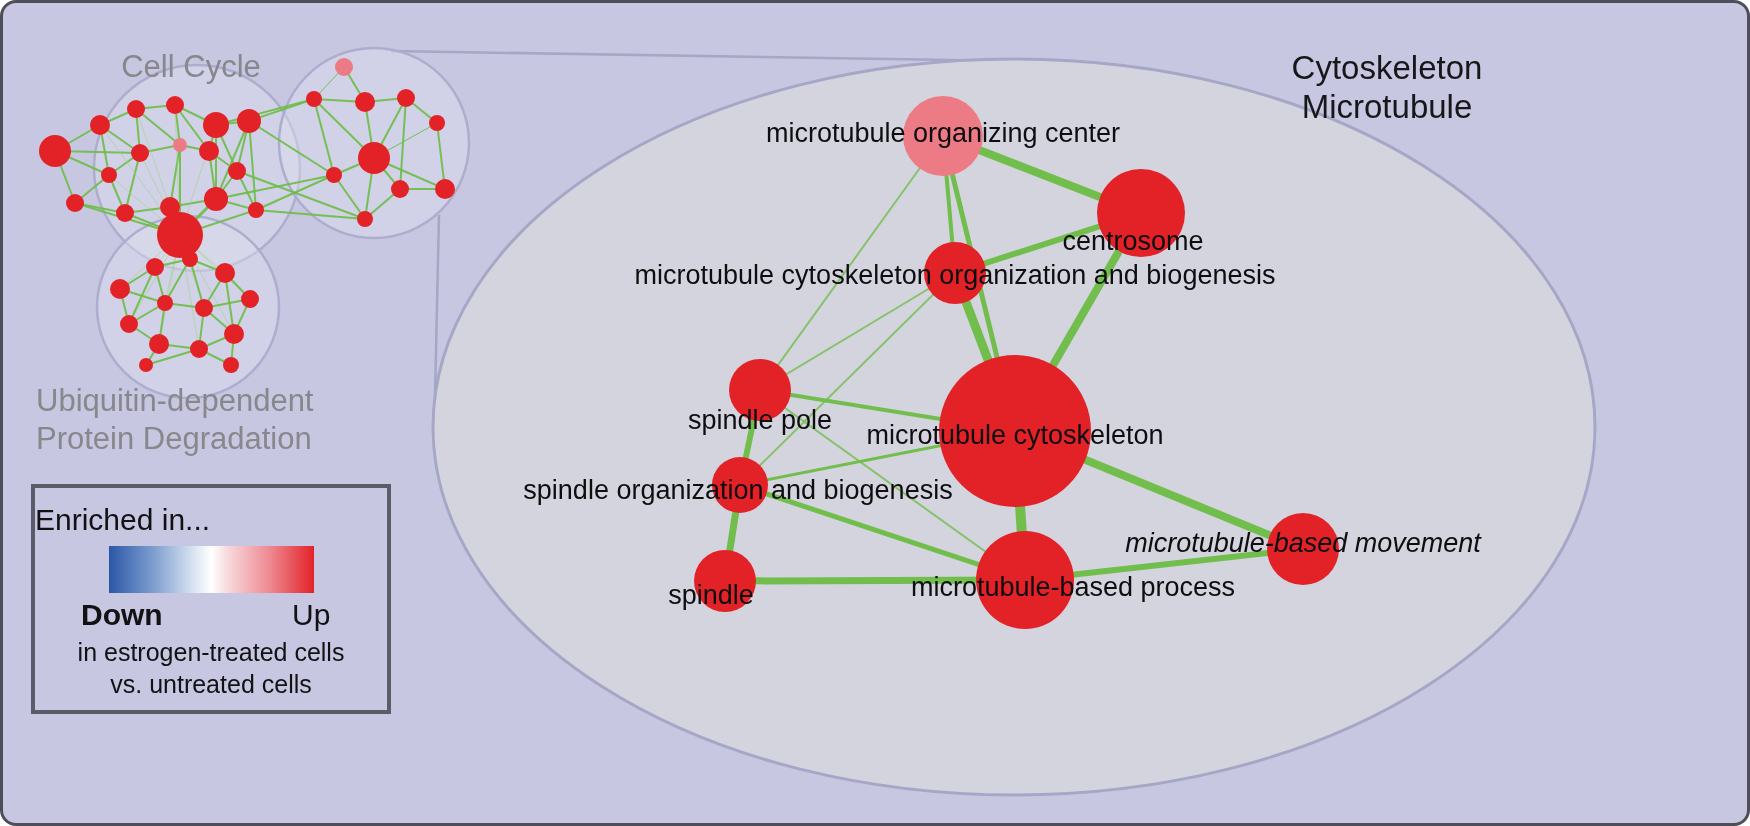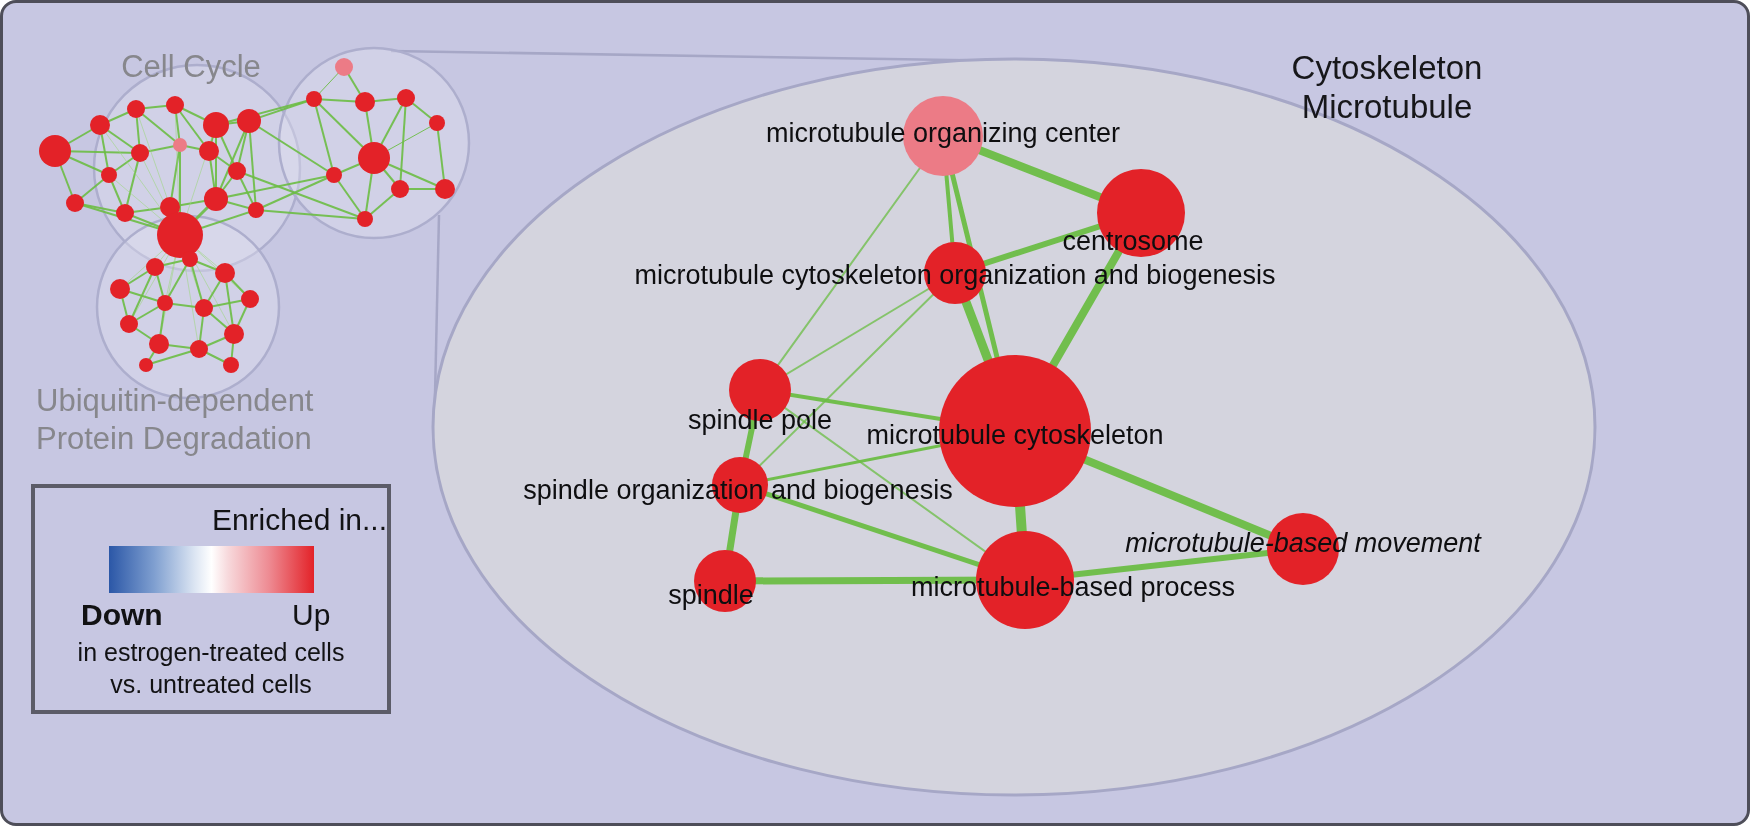--- a/index.html
+++ b/index.html
@@ -42,21 +42,21 @@
     font-size: 31px; color: #87878c; line-height: 1.22; white-space: nowrap;
   }
   .legend {
     position: absolute; left: 28px; top: 481px;
     width: 360px; height: 230px;
     border: 4px solid #5c5c68;
     background: #c7c7e2;
     box-sizing: border-box;
   }
   .legend-title {
-    margin-top: 15px; text-align: right;
+    margin-top: 15px; text-align: left;
     font-size: 30px; color: #121214;
   }
   .legend-gradient {
     width: 205px; height: 47px;
     margin: 9px auto 0 auto;
     background: linear-gradient(90deg,
       #2b57a7 0%, #7f9fd0 22%, #dde6f3 42%, #ffffff 50%,
       #f7d9dc 58%, #ee8b93 78%, #e32228 100%);
   }
   .legend-downup { position: relative; height: 38px; margin-top: 5px; }

